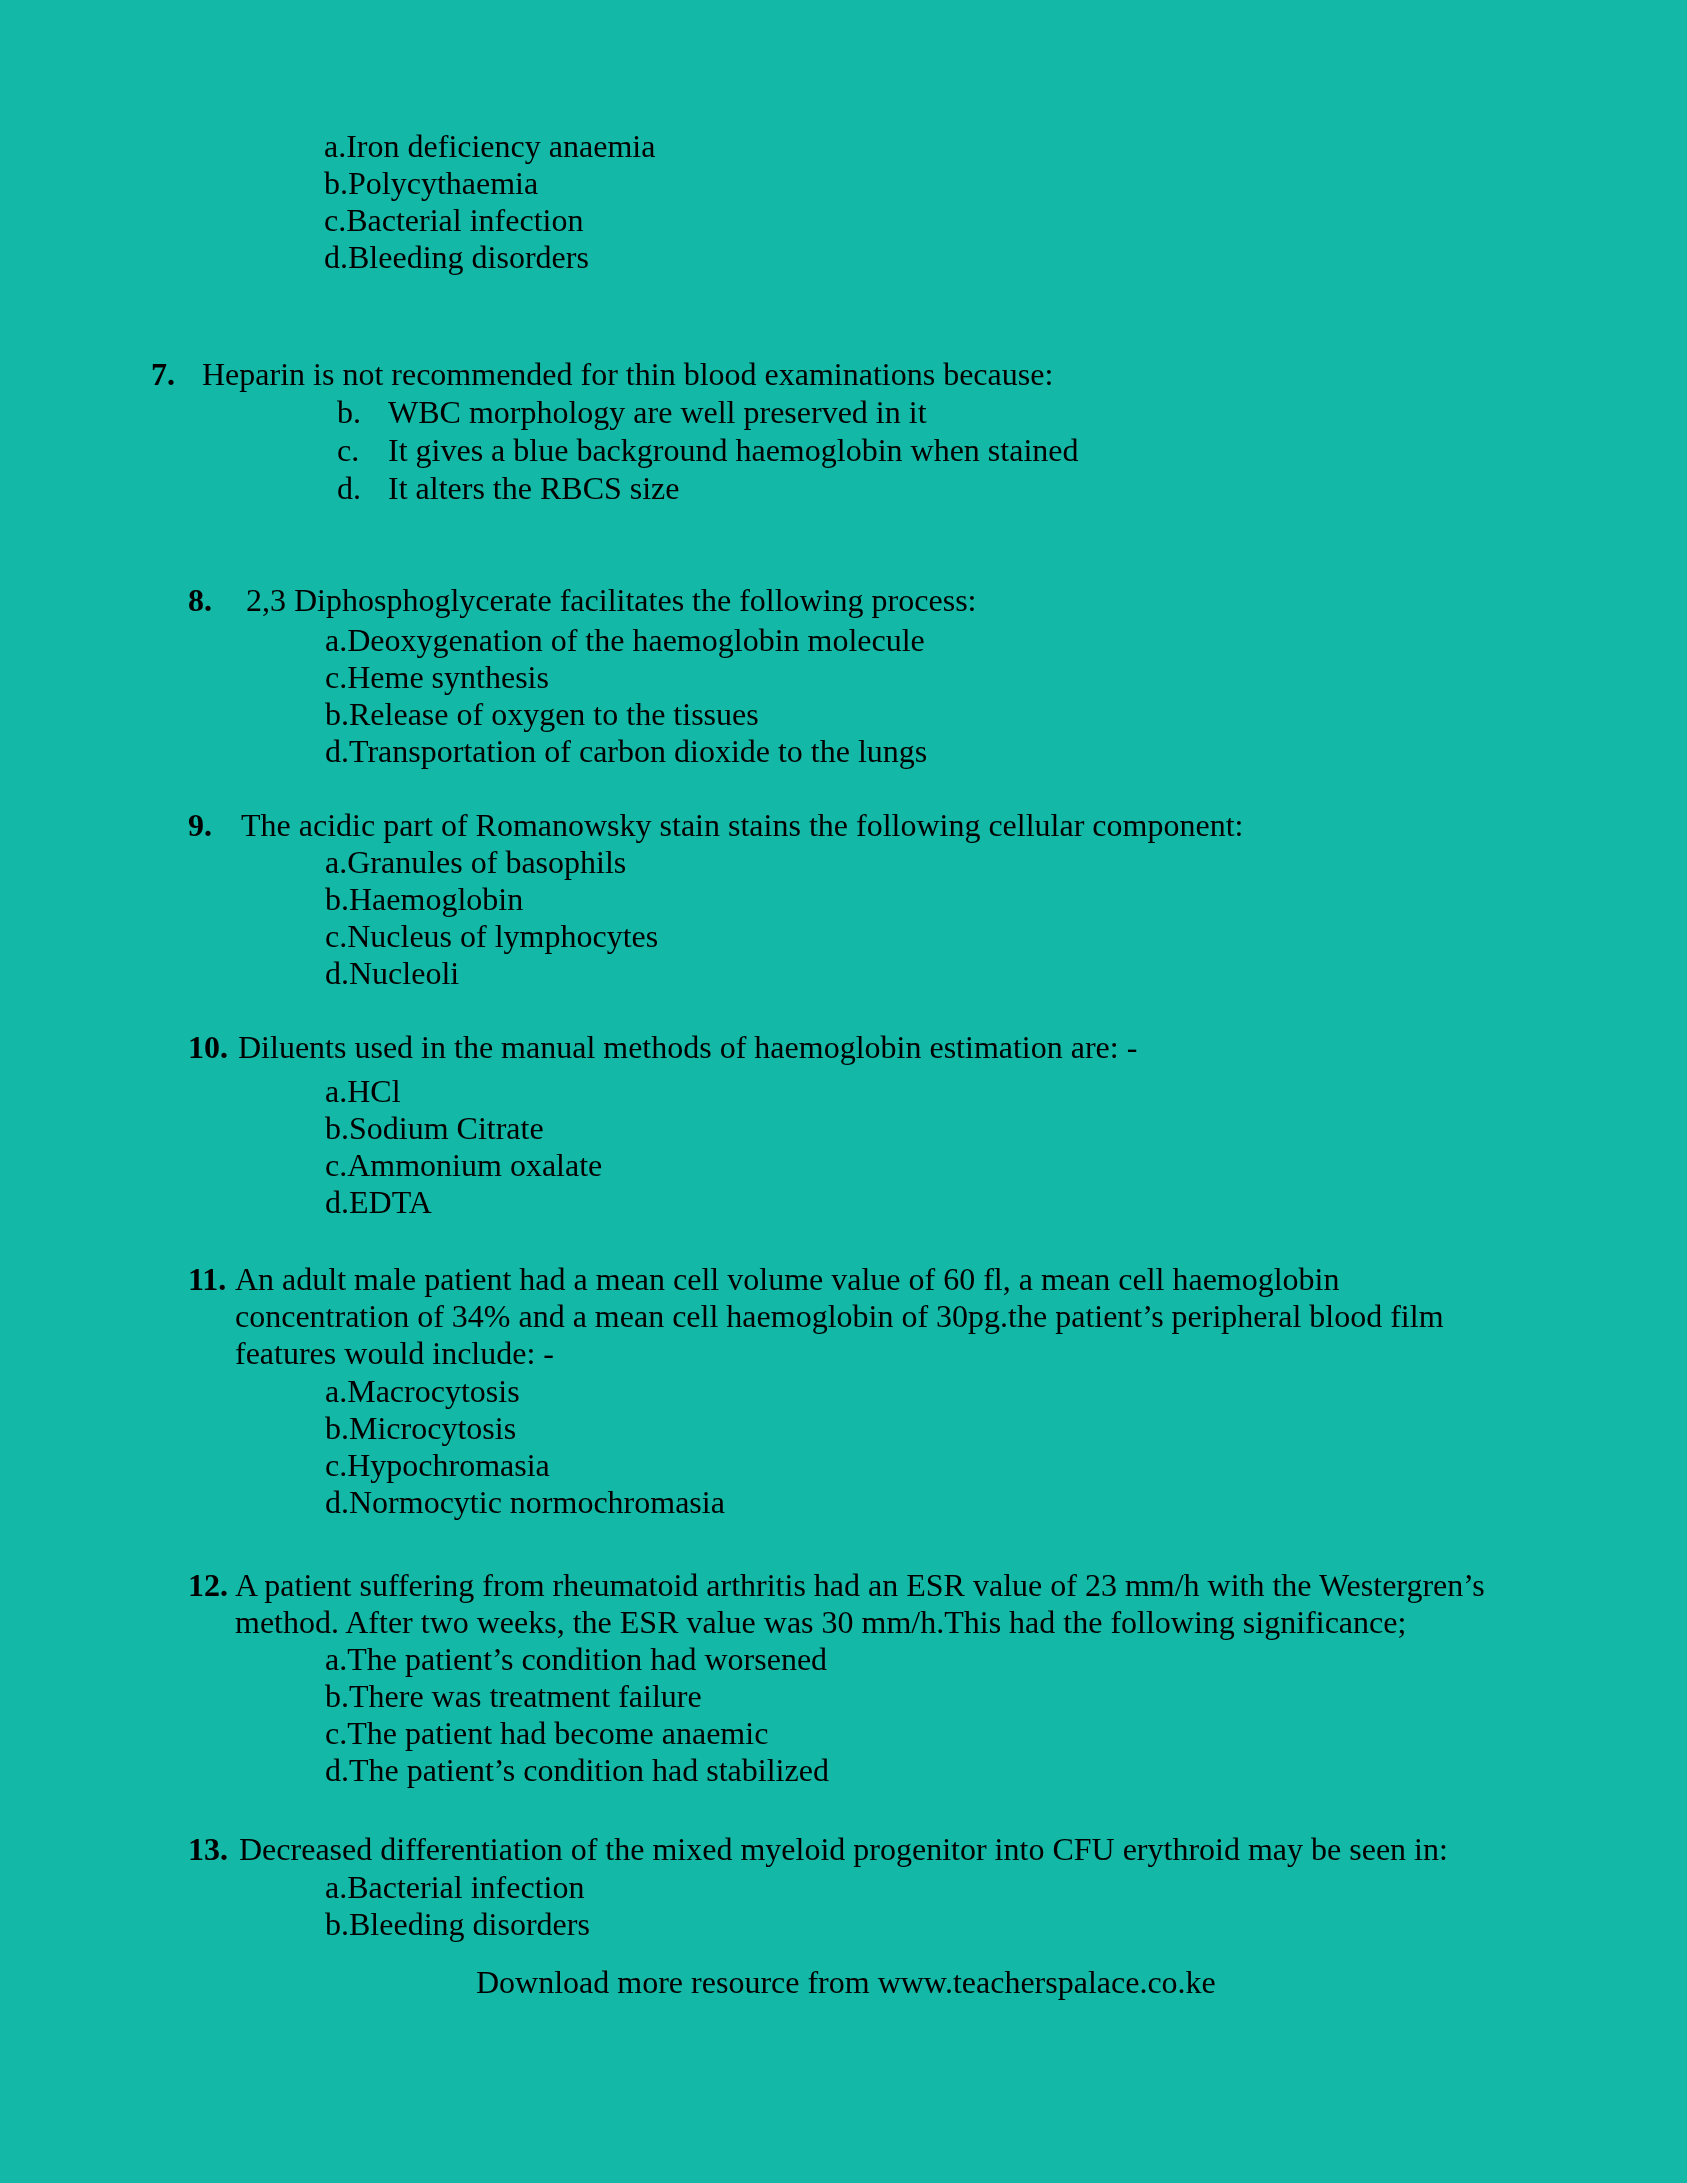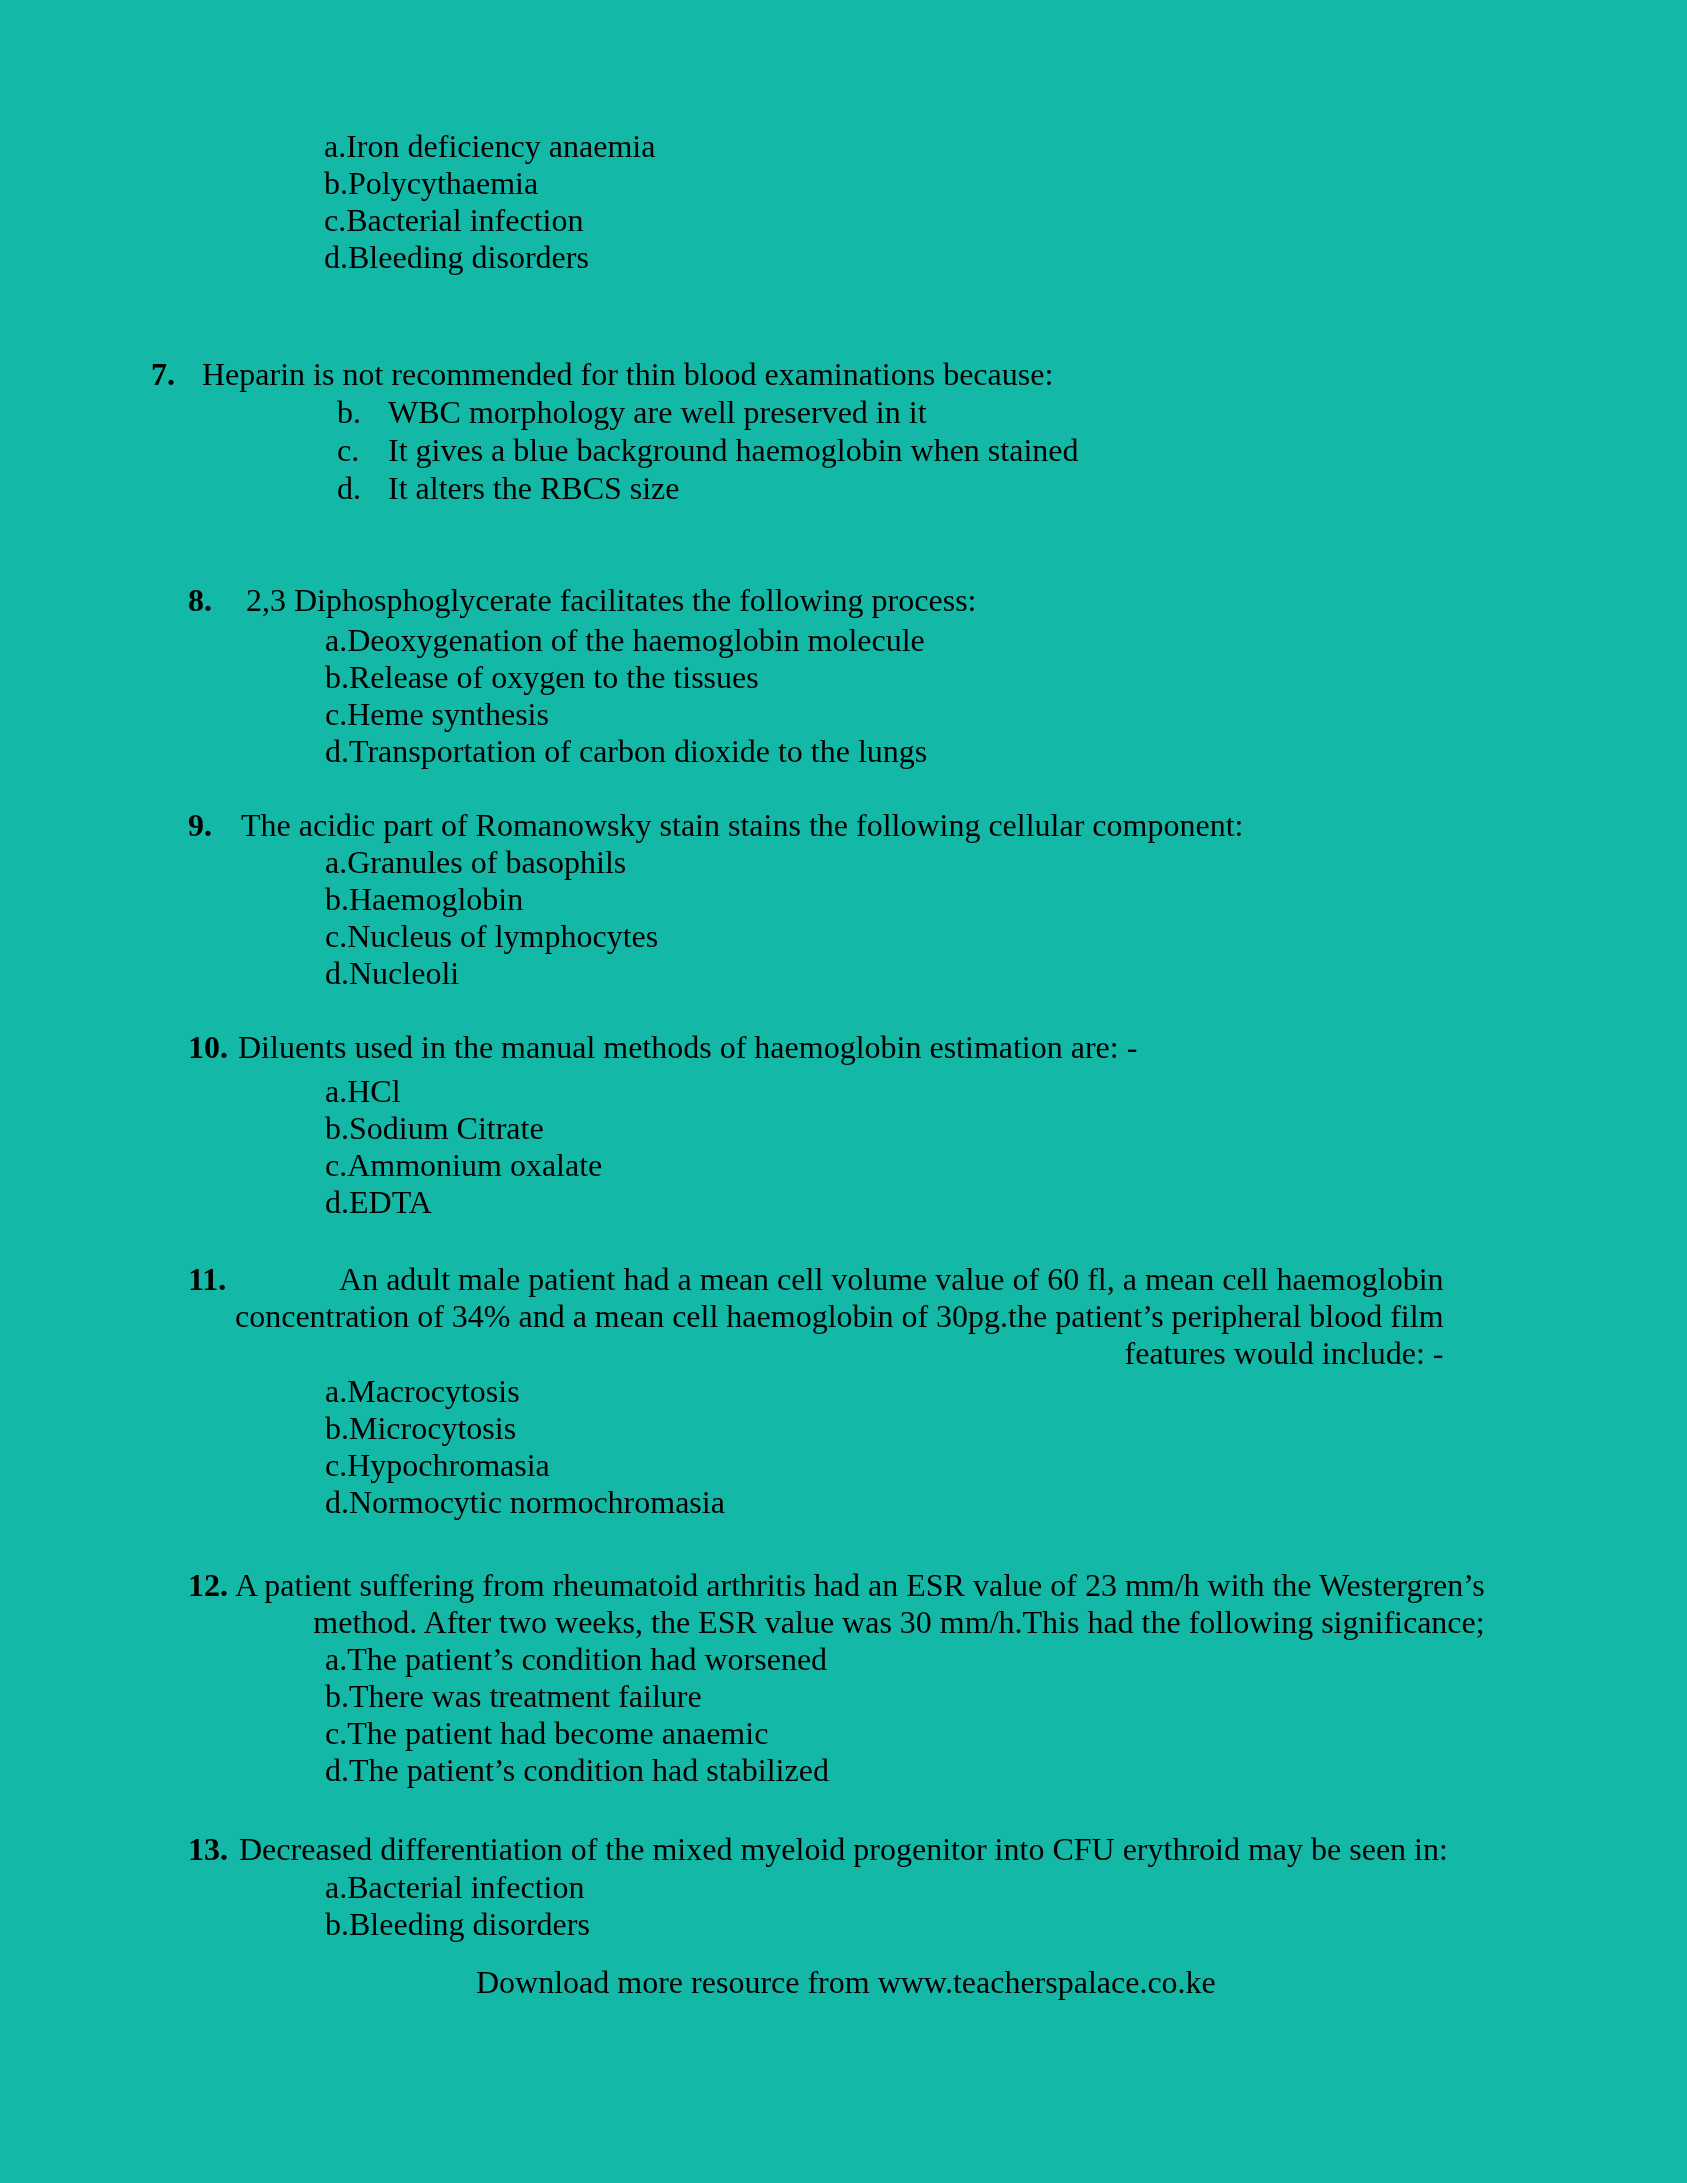--- a/index.html
+++ b/index.html
@@ -24,21 +24,20 @@
   .qnum {
     position: absolute;
     font-weight: bold;
     line-height: 37px;
     white-space: nowrap;
   }
   .qtitle {
     position: absolute;
     line-height: 37px;
     white-space: nowrap;
-    text-align: right;
   }
   .opts {
     position: absolute;
   }
   .optrow {
     line-height: 38px;
     white-space: nowrap;
   }
   .optletter {
     display: inline-block;
@@ -72,22 +71,22 @@
       <div class="optrow"><span class="optletter">c.</span><span>It gives a blue background haemoglobin when stained</span></div>
       <div class="optrow"><span class="optletter">d.</span><span>It alters the RBCS size</span></div>
     </div>
   </div>
 
   <div>
     <span class="qnum" style="left:188px; top:582px;">8.</span>
     <div class="qtitle" style="left:246px; top:582px;">2,3 Diphosphoglycerate facilitates the following process:</div>
     <div class="opts" style="left:325px; top:622px;">
       <div class="line">a.Deoxygenation of the haemoglobin molecule</div>
+      <div class="line">c.Heme synthesis</div>
       <div class="line">b.Release of oxygen to the tissues</div>
-      <div class="line">c.Heme synthesis</div>
       <div class="line">d.Transportation of carbon dioxide to the lungs</div>
     </div>
   </div>
 
   <div>
     <span class="qnum" style="left:188px; top:807px;">9.</span>
     <div class="qtitle" style="left:241px; top:807px;">The acidic part of Romanowsky stain stains the following cellular component:</div>
     <div class="opts" style="left:325px; top:844px;">
       <div class="line">a.Granules of basophils</div>
       <div class="line">b.Haemoglobin</div>

